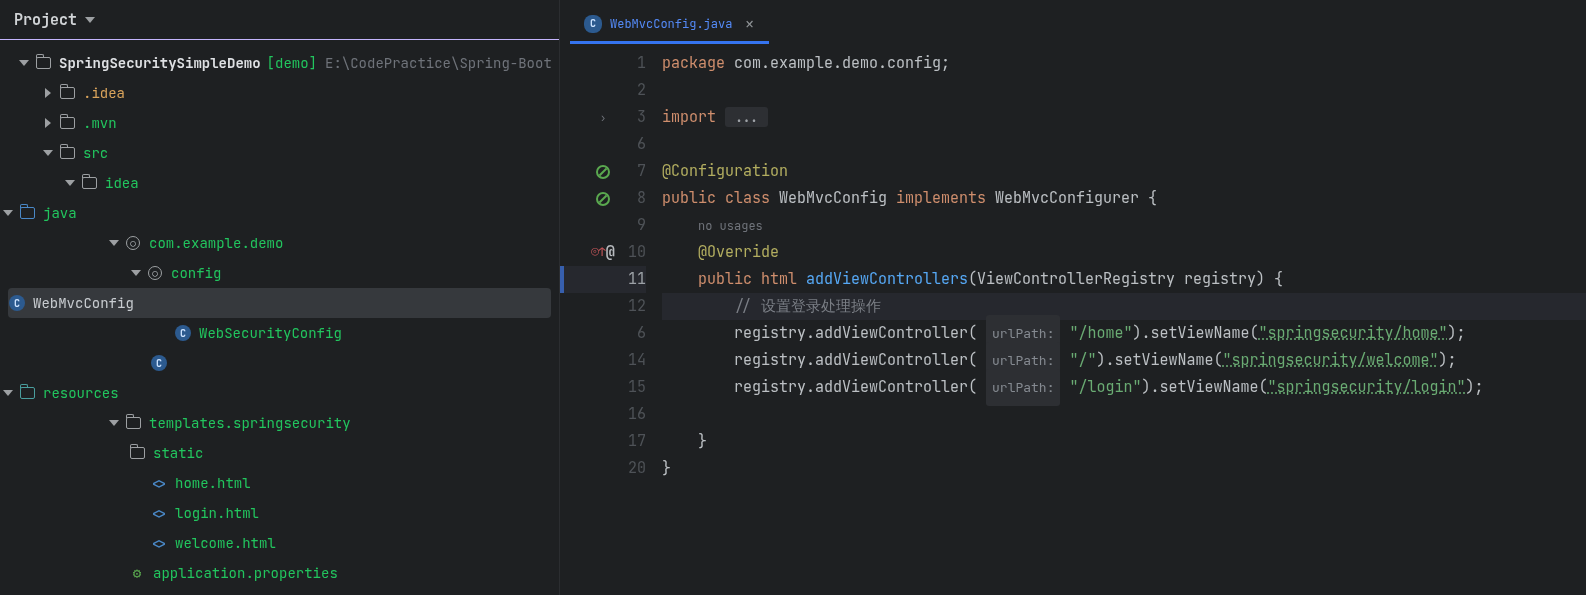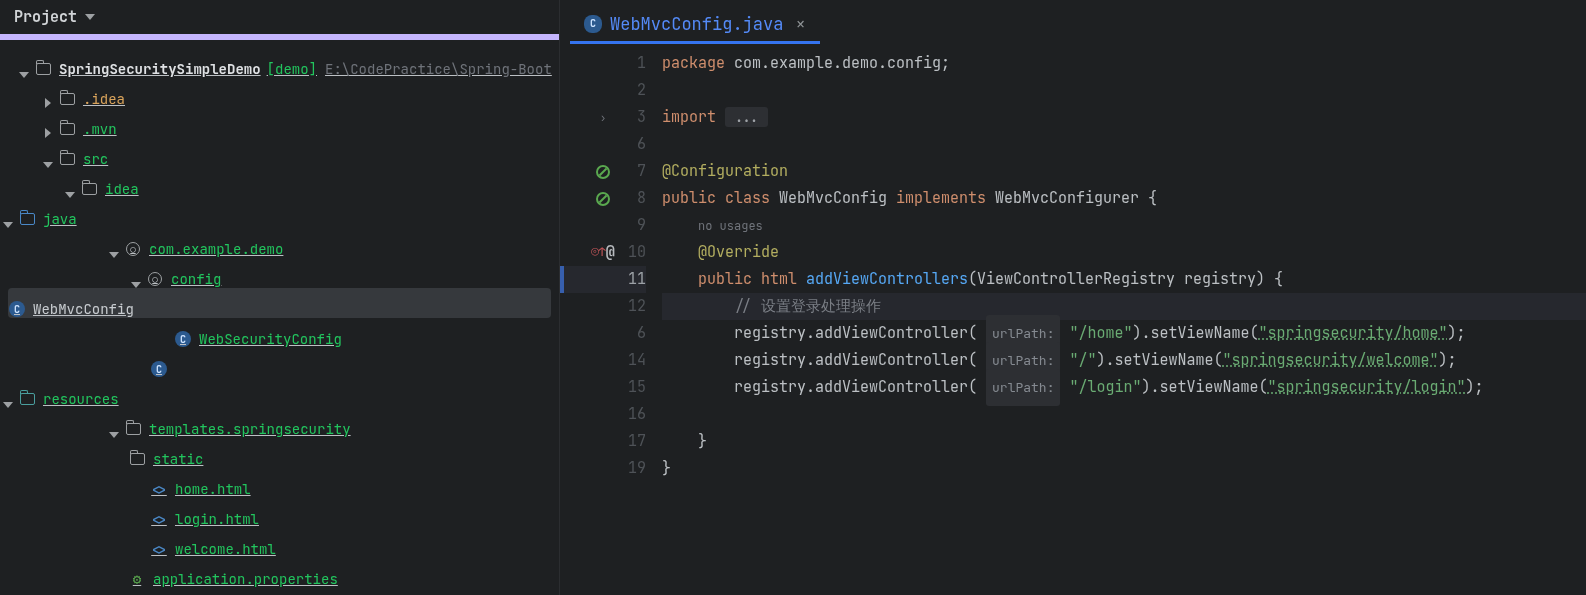--- a/index.html
+++ b/index.html
@@ -5,29 +5,29 @@
     * { margin:0; padding:0; box-sizing:border-box; }
     html,body { width:1586px; height:595px; background:#1e2022; color:#bcc0c4;
       font-family:"Segoe UI","JetBrains Mono",Consolas,monospace; font-size:14px;
       overflow:hidden; }
     .app { display:flex; width:100%; height:100%; }
 
     
     .sidebar { width:560px; height:100%; background:#1e2022; display:flex;
       flex-direction:column; border-right:1px solid #2b2d30; }
     .sidebar-header { height:40px; display:flex; align-items:center; padding:0 14px;
-      gap:8px; border-bottom:6px solid #c4b5fd; }
+      gap:8px; border-bottom:1px solid #c4b5fd; }
     .sidebar-header .title { color:#d0d3d6; font-weight:600; font-size:15px; }
     .chev { width:0; height:0; border-left:5px solid transparent;
       border-right:5px solid transparent; border-top:6px solid #9da0a3; display:inline-block; }
     .chev.right { border-top:5px solid transparent; border-bottom:5px solid transparent;
       border-left:6px solid #9da0a3; border-right:none; }
     .tree { flex:1; overflow:auto; padding-top:8px; }
-    .row { height:30px; display:flex; align-items:flex-end; white-space:nowrap;
-      cursor:default;text-decoration:underline; }
+    .row { height:30px; display:flex; align-items:center; white-space:nowrap;
+      cursor:default; }
     .row .caret { width:16px; display:flex; justify-content:center; margin-right:2px; }
     .row .ico { width:18px; height:18px; margin-right:7px; display:flex; align-items:center;
       justify-content:center; }
     .row .lbl { color:#22c55e; }
     .row.dim .lbl { color:#d9a35b; }
     .row.sel { background:#36393d; border-radius:4px; margin:0 8px; padding-left:0; }
     .row.sel .lbl { color:#c8ccd0; }
     .tail { color:#6f737a; margin-left:8px; }
     .bold { font-weight:600; color:#dfe1e4; }
 
@@ -55,21 +55,21 @@
       font-size:10px; display:flex; align-items:center; justify-content:center; font-weight:700; }
     .xml { font-size:13px; color:#4a88c7; font-weight:700; }
     .gear { font-size:14px; color:#5aa84f; }
 
     
     .editor { flex:1; display:flex; flex-direction:column; background:#1e2022; }
     .tabs { height:44px; display:flex; align-items:flex-end; padding-left:10px; }
     .tab { display:flex; align-items:center; gap:8px; height:38px; padding:0 14px;
       border-bottom:3px solid #3574f0; position:relative; }
     .tab .cls { width:18px; height:18px; }
-    .tab .name { color:#548af7; font-size:17px; }
+    .tab .name { color:#548af7; font-size:12px; }
     .tab .x { color:#8d9194; font-size:17px; margin-left:4px; }
 
     .code-wrap { flex:1; display:flex; overflow:hidden;
       font-family:"JetBrains Mono",Consolas,monospace; font-size:15px; line-height:27px; }
     .gutter { width:96px; background:#1e2022; text-align:right; color:#4e5257;
       padding-right:10px; padding-top:6px; }
     .gnum { height:27px; display:flex; align-items:center; justify-content:flex-end;
       position:relative; gap:8px; }
     .gnum .n { min-width:22px; text-align:right; }
     .gmark { width:26px; display:flex; justify-content:center; }
@@ -348,21 +348,21 @@
         <div class="gnum gline">
             <span class="gmark"></span>
             <span class="n">16</span>
           </div>
         <div class="gnum gline">
             <span class="gmark"></span>
             <span class="n">17</span>
           </div>
         <div class="gnum gline">
             <span class="gmark"></span>
-            <span class="n">19</span>
+            <span class="n">20</span>
           </div>
       </div>
 
       <div class="code">
         <div class="line"><span class="kw">package</span><span> com.example.demo.config;</span></div>
         <div class="line"></div>
         <div class="line"><span class="kw">import</span> <span class="fold-pill">...</span></div>
         <div class="line"></div>
         <div class="line"><span class="ann">@Configuration</span></div>
         <div class="line"><span class="kw">public</span> <span class="kw">class</span><span> WebMvcConfig </span><span class="kw">implements</span><span> WebMvcConfigurer {</span></div>

